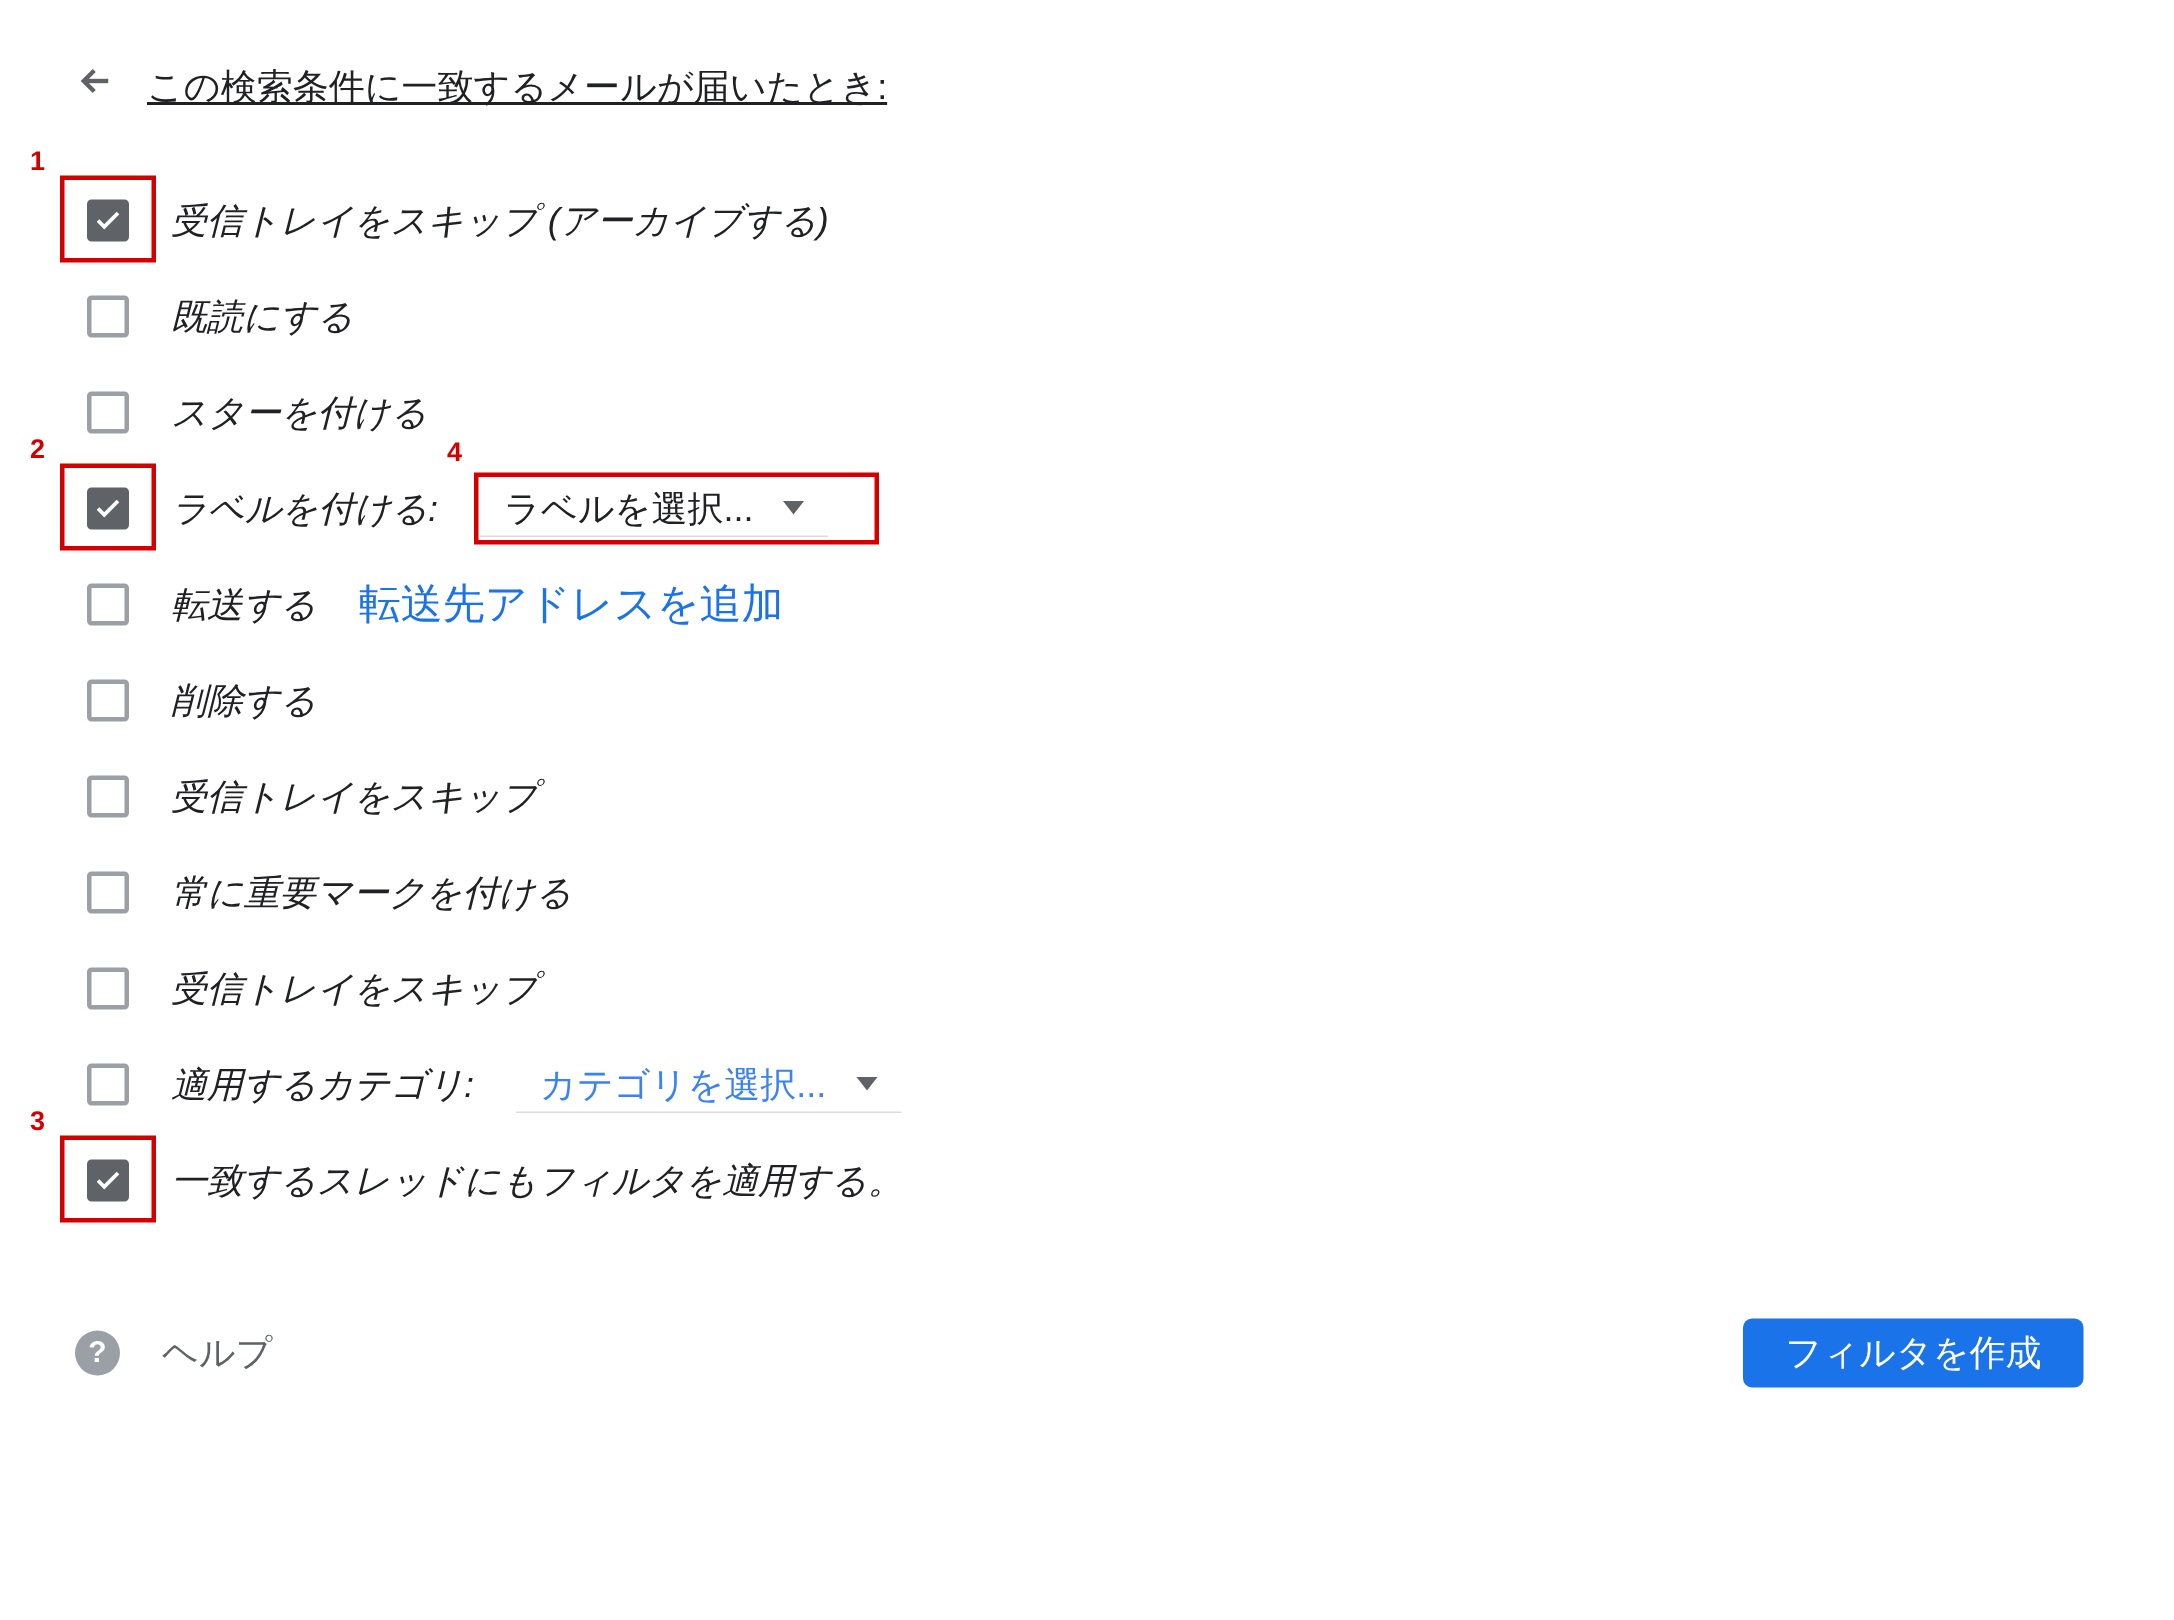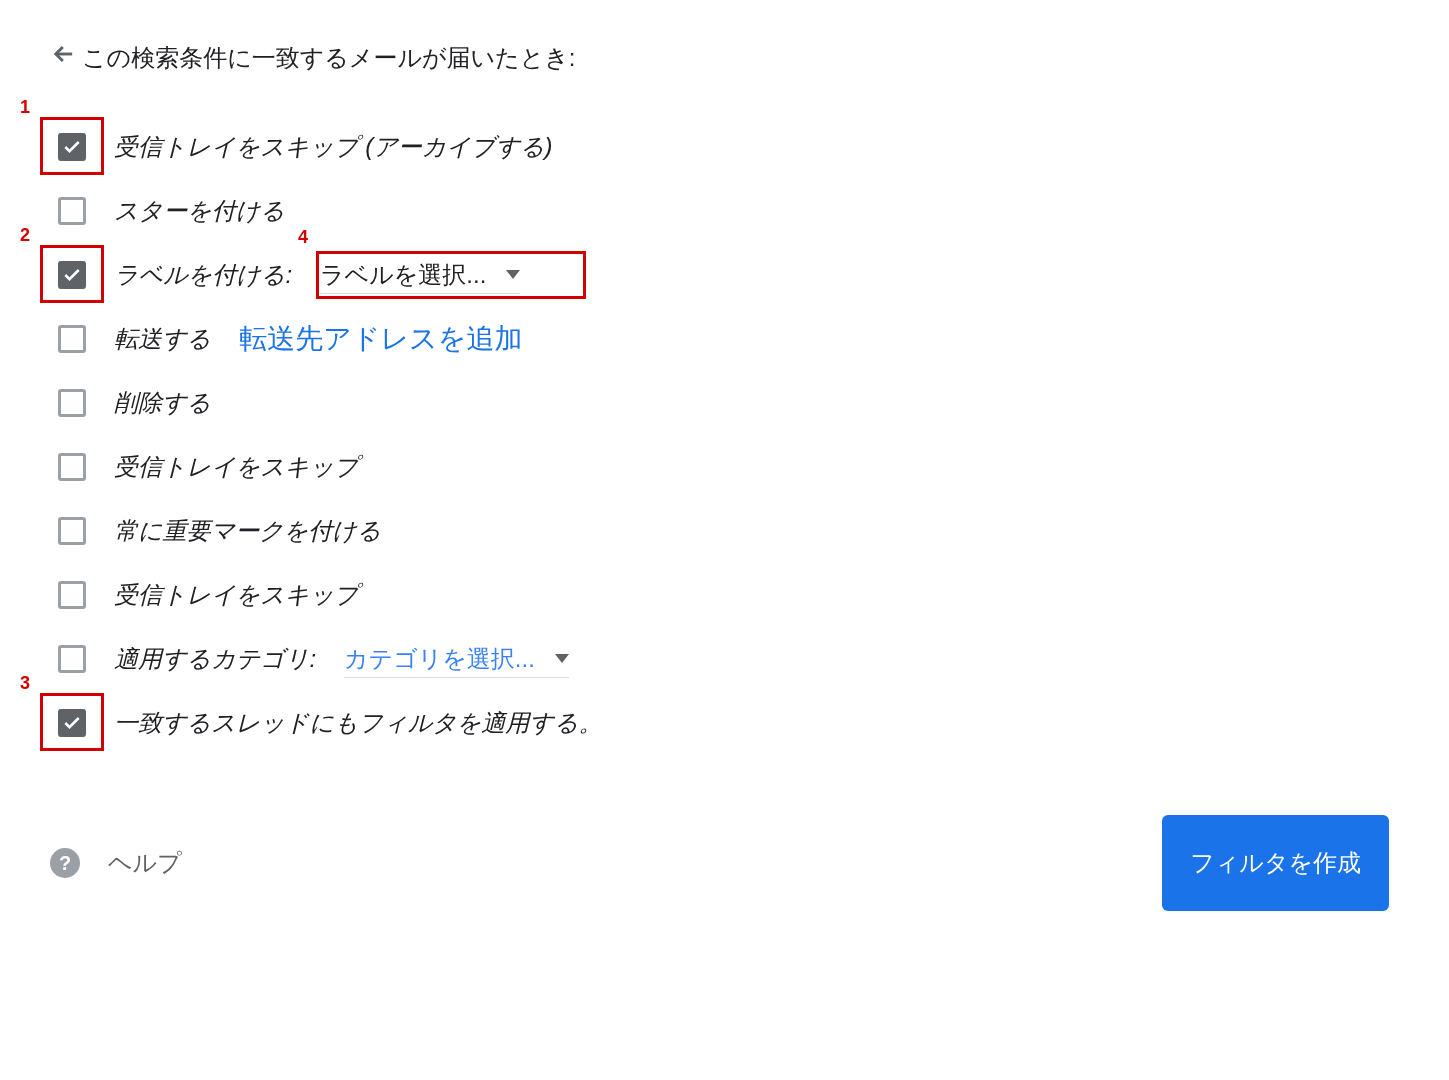--- a/index.html
+++ b/index.html
@@ -12,21 +12,22 @@
       color: #202124;
     }
     .container {
       padding: 40px 50px 30px 50px;
       position: relative;
     }
     .header-row {
       display: flex;
       align-items: center;
       margin-bottom: 40px;
-      gap: 4px;
+      gap: 20px;
+      text-decoration: underline;
     }
     .back-arrow {
       font-size: 28px;
       color: #5f6368;
       cursor: pointer;
     }
     .header-text {
       font-size: 24px;
       color: #202124;
     }
@@ -69,21 +70,21 @@
       color: #202124;
       font-style: italic;
     }
     .dropdown {
       display: inline-flex;
       align-items: center;
       gap: 20px;
       font-size: 24px;
       color: #202124;
       cursor: pointer;
-      padding: 2px 0;
+      padding: 2px 16px;
       border-bottom: 1px solid #dadce0;
     }
     .dropdown.gray-text {
       color: #3b82f6;
     }
     .triangle-down {
       width: 0;
       height: 0;
       border-left: 7px solid transparent;
       border-right: 7px solid transparent;
@@ -122,21 +123,21 @@
       cursor: pointer;
     }
     .help-text {
       font-size: 24px;
       color: #5f6368;
     }
     .create-button {
       background: #1a73e8;
       color: #fff;
       font-size: 24px;
-      padding: 32px 28px;
+      padding: 7px 28px;
       border: none;
       border-radius: 6px;
       cursor: pointer;
     }
     .options-wrap {
       padding-left: 8px;
     }
     .annotation-num {
       position: absolute;
       font-size: 18px;
@@ -172,20 +173,26 @@
       <span class="annotation-num" style="left:-38px; top:-18px;">1</span>
       <span class="annotation-box" style="left:-18px; top:2px; width:64px; height:58px;"></span>
       <span class="checkbox checked">
         <svg viewBox="0 0 24 24">
             <polyline points="4 12 9 17 20 6"></polyline>
           </svg>
       </span>
       <span class="option-label">受信トレイをスキップ (アーカイブする)</span>
     </div>
 
+    <div class="option-row">
+      <span class="checkbox">
+        
+      </span>
+      <span class="option-label">既読にする</span>
+    </div>
 
     <div class="option-row">
       <span class="checkbox">
         
       </span>
       <span class="option-label">スターを付ける</span>
     </div>
 
     <div class="option-row">
       <span class="annotation-num" style="left:-38px; top:-18px;">2</span>

